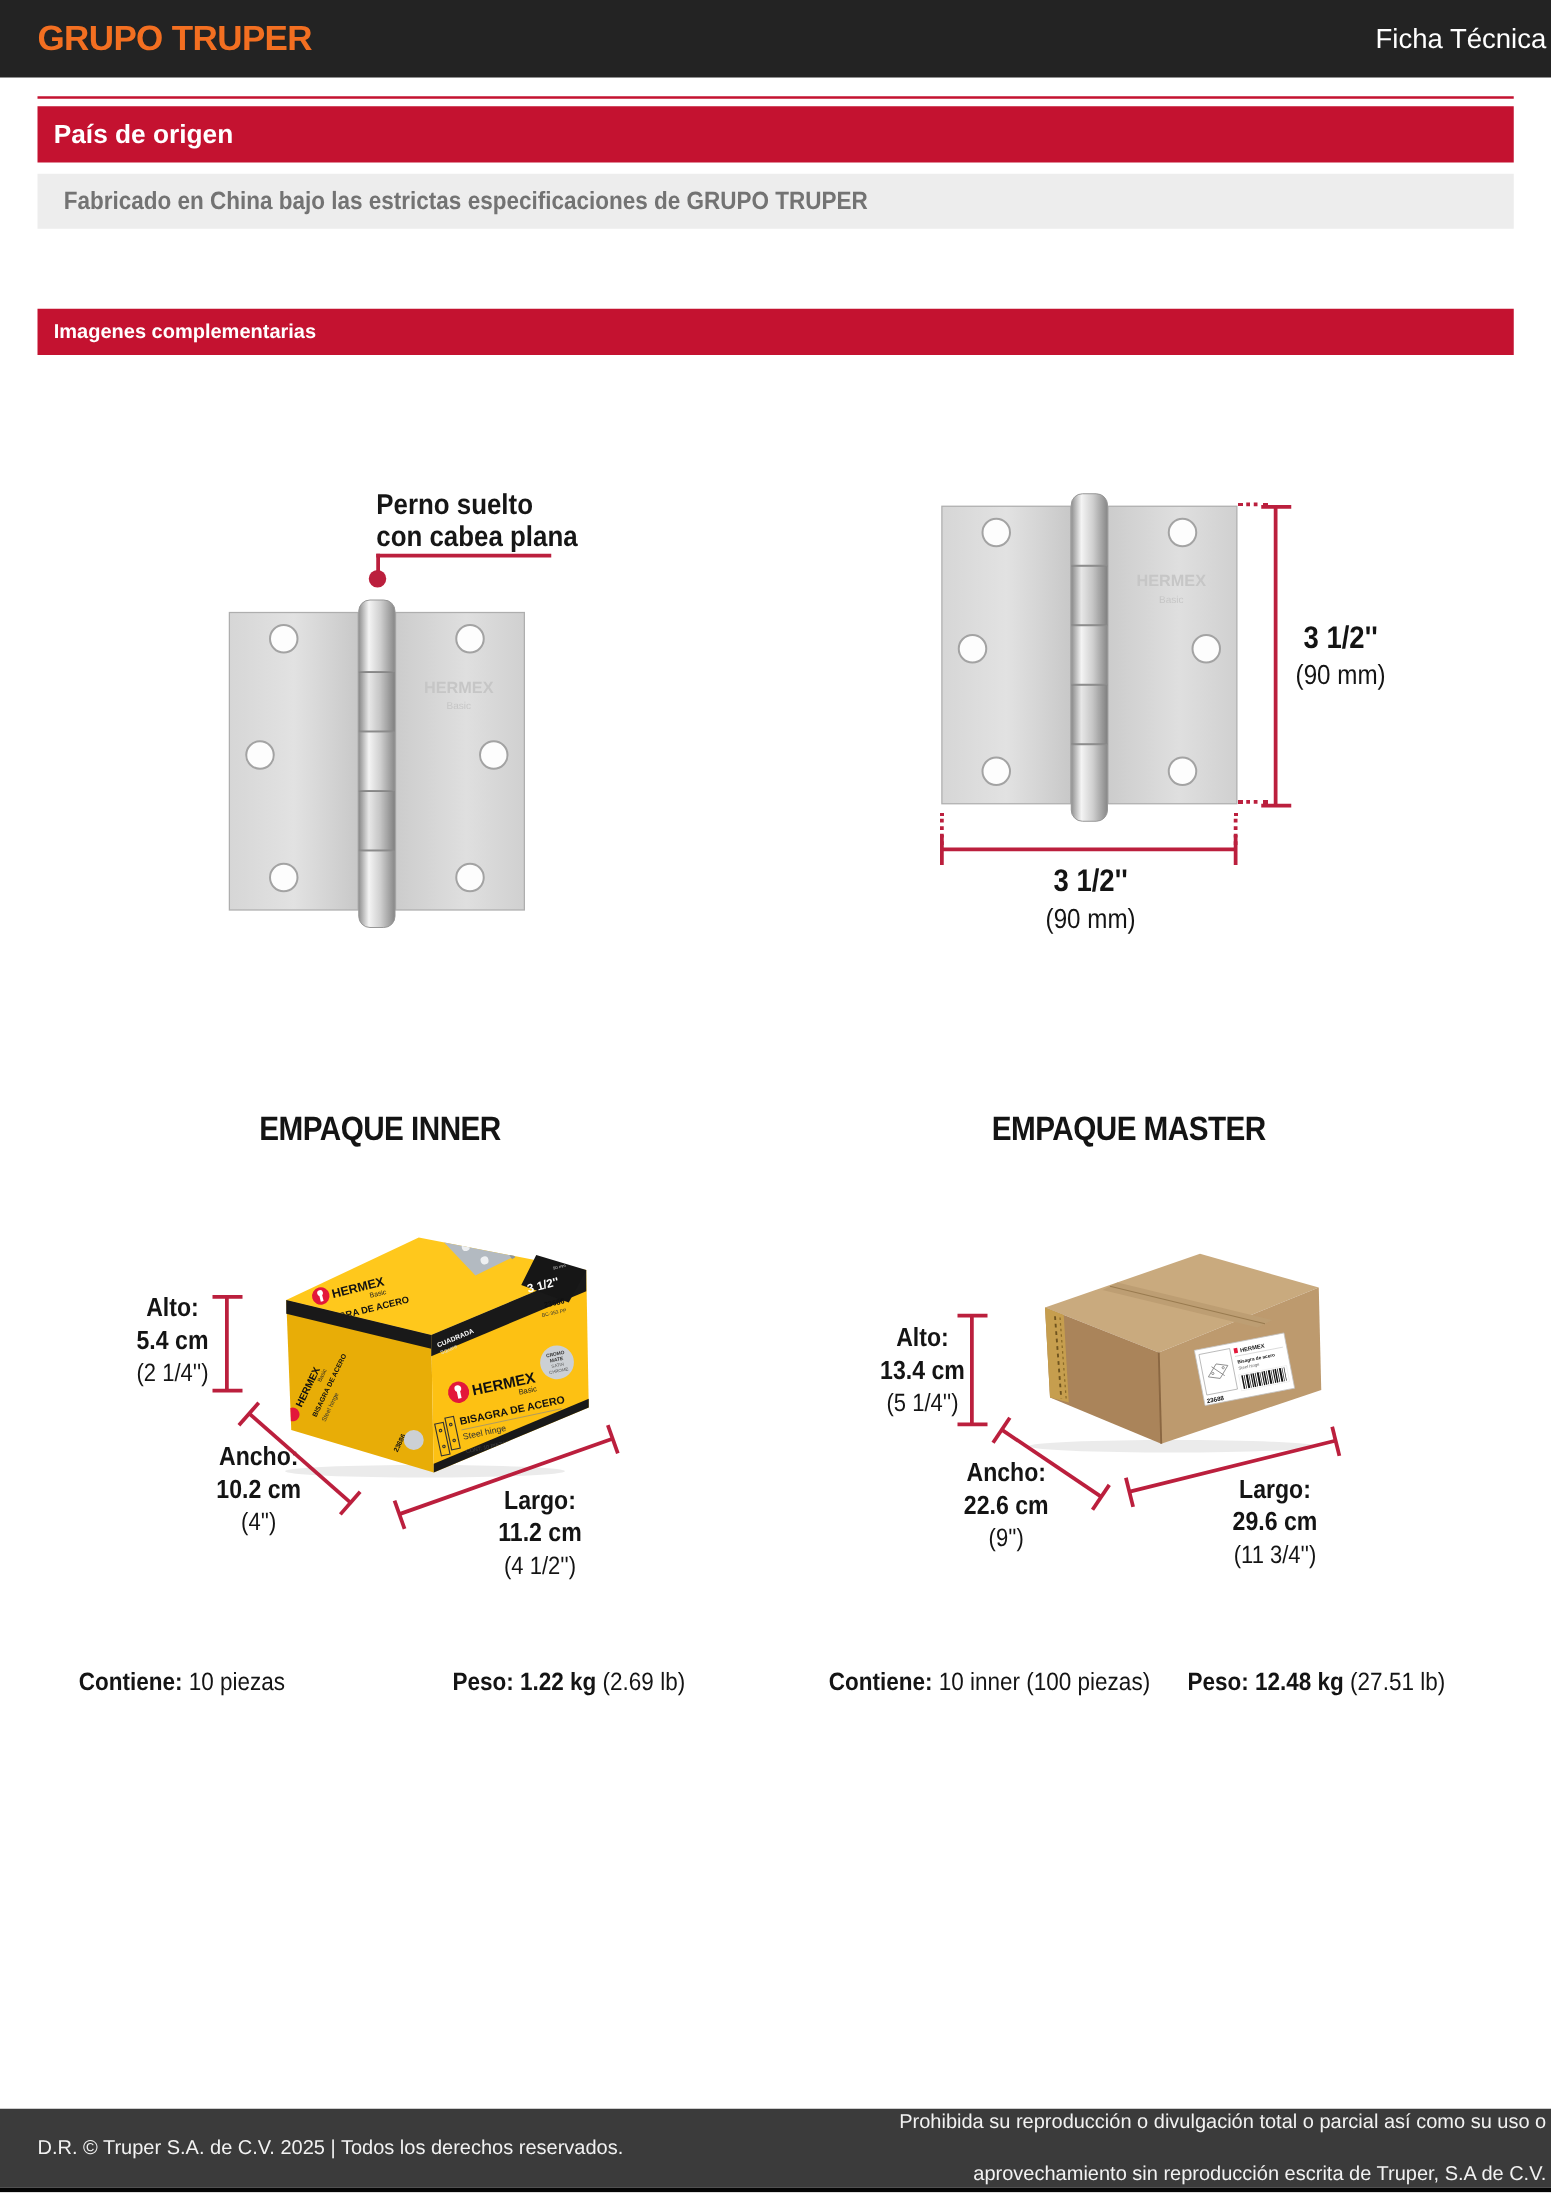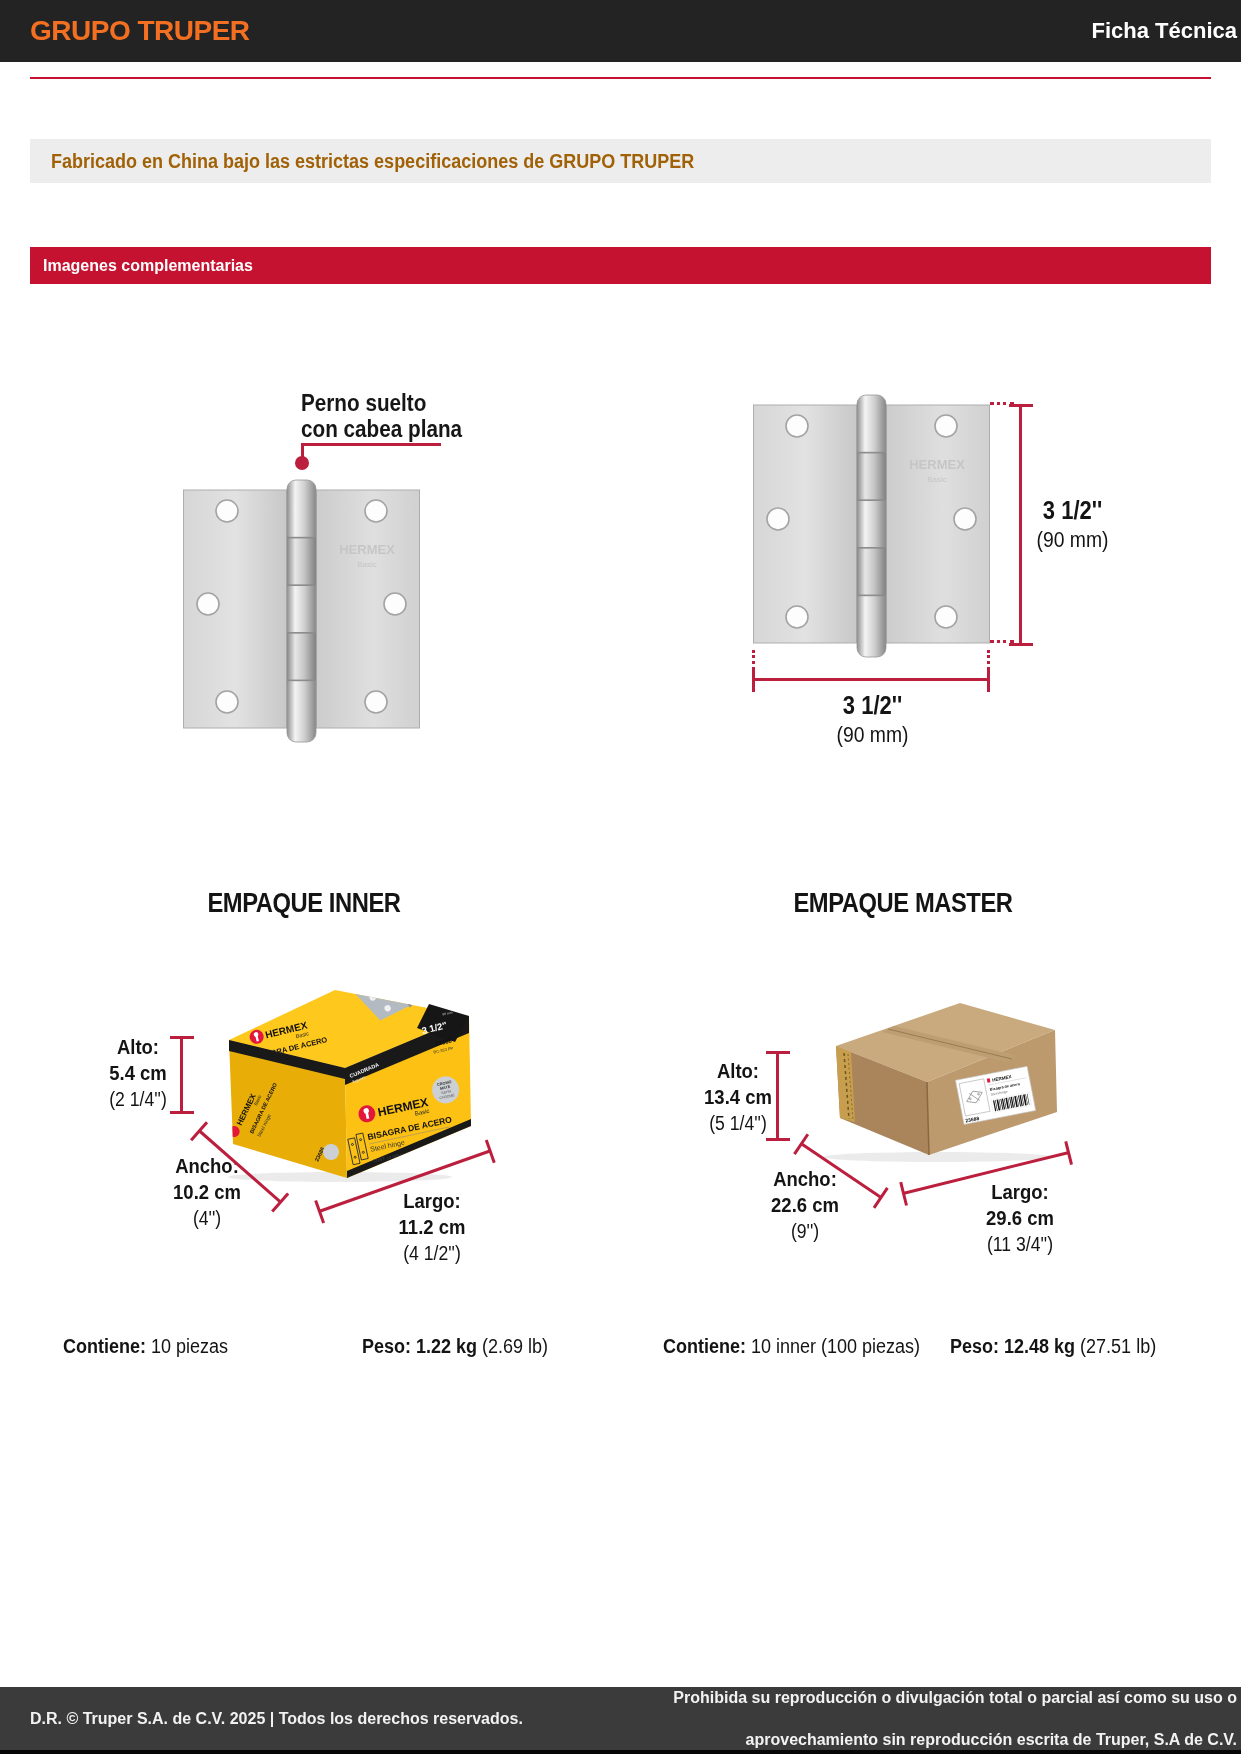--- a/index.html
+++ b/index.html
@@ -3,42 +3,42 @@
 <meta charset="utf-8">
 <style>
   :root{
     --red:#c41230;
     --dim:#bb1f3d;
     --orange:#f36f21;
   }
   html,body{margin:0;padding:0;background:#fff;}
   #page{position:relative;width:1241px;height:1754px;background:#ffffff;overflow:hidden;
         font-family:"Liberation Sans",sans-serif;color:#111;padding-left:26px;}
-  .abs{position:absolute;font-weight:bold;}
+  .abs{position:absolute;}
 
   
   .topbar{left:0;top:0;width:1241px;height:62px;background:#232323;}
   .brand{left:30px;top:0;height:62px;display:flex;align-items:center;
          color:var(--orange);font-size:28px;font-weight:bold;letter-spacing:-0.5px;}
   .doctype{right:30px;top:0;height:62px;display:flex;align-items:center;
          color:#fff;font-size:22px;}
   .footbar{left:0;top:1687px;width:1241px;height:63px;background:#3b3b3b;}
   .footblack{left:0;top:1750px;width:1241px;height:4px;background:#050505;}
   .foot-left{left:30px;top:1687px;height:63px;display:flex;align-items:center;
          color:#f2f2f2;font-size:16px;}
   .foot-right{right:30px;top:1687px;height:63px;display:flex;flex-direction:column;justify-content:center;
          color:#f2f2f2;font-size:16px;text-align:right;line-height:22px;gap:20px;}
 
   
   .hairline{left:30px;top:77px;width:1181px;height:2px;background:var(--red);}
   .banner{left:30px;width:1181px;background:var(--red);color:#fff;font-weight:bold;
           display:flex;align-items:center;padding-left:13px;box-sizing:border-box;}
   .banner1{top:85px;height:45px;font-size:21px;}
   .banner2{top:247px;height:37px;font-size:16px;text-align:right;}
-  .graybar{left:30px;top:139px;width:1181px;height:44px;background:#ededed;color:#a16207;
+  .graybar{left:30px;top:139px;width:1181px;height:44px;background:#ededed;color:#737373;
           font-weight:bold;font-size:20px;display:flex;align-items:center;padding-left:21px;box-sizing:border-box;}
 
   
   .cond{transform:scaleX(.88);}
   .cond-l{transform:scaleX(.9);transform-origin:0 50%;}
 
   
   .callout{left:301px;top:390px;font-size:23px;font-weight:bold;line-height:26px;color:#161616;}
   .callout-h{left:301px;top:443px;width:140px;height:3px;background:var(--dim);}
   .callout-v{left:301px;top:443px;width:3px;height:17px;background:var(--dim);}
@@ -79,20 +79,23 @@
 </head>
 <body>
 
 <div id="page">
 
   <div class="abs topbar"></div>
   <div class="abs brand">GRUPO TRUPER</div>
   <div class="abs doctype">Ficha Técnica</div>
 
   <div class="abs hairline"></div>
+  <div class="abs banner banner1">
+    <span>País de origen</span>
+  </div>
   <div class="abs graybar">
     <span class="cond-l">Fabricado en China bajo las estrictas especificaciones de GRUPO TRUPER</span>
   </div>
 
   <div class="abs banner banner2">
     <span>Imagenes complementarias</span>
   </div>
 
   <div class="abs callout cond-l">
     <div>Perno suelto</div>

